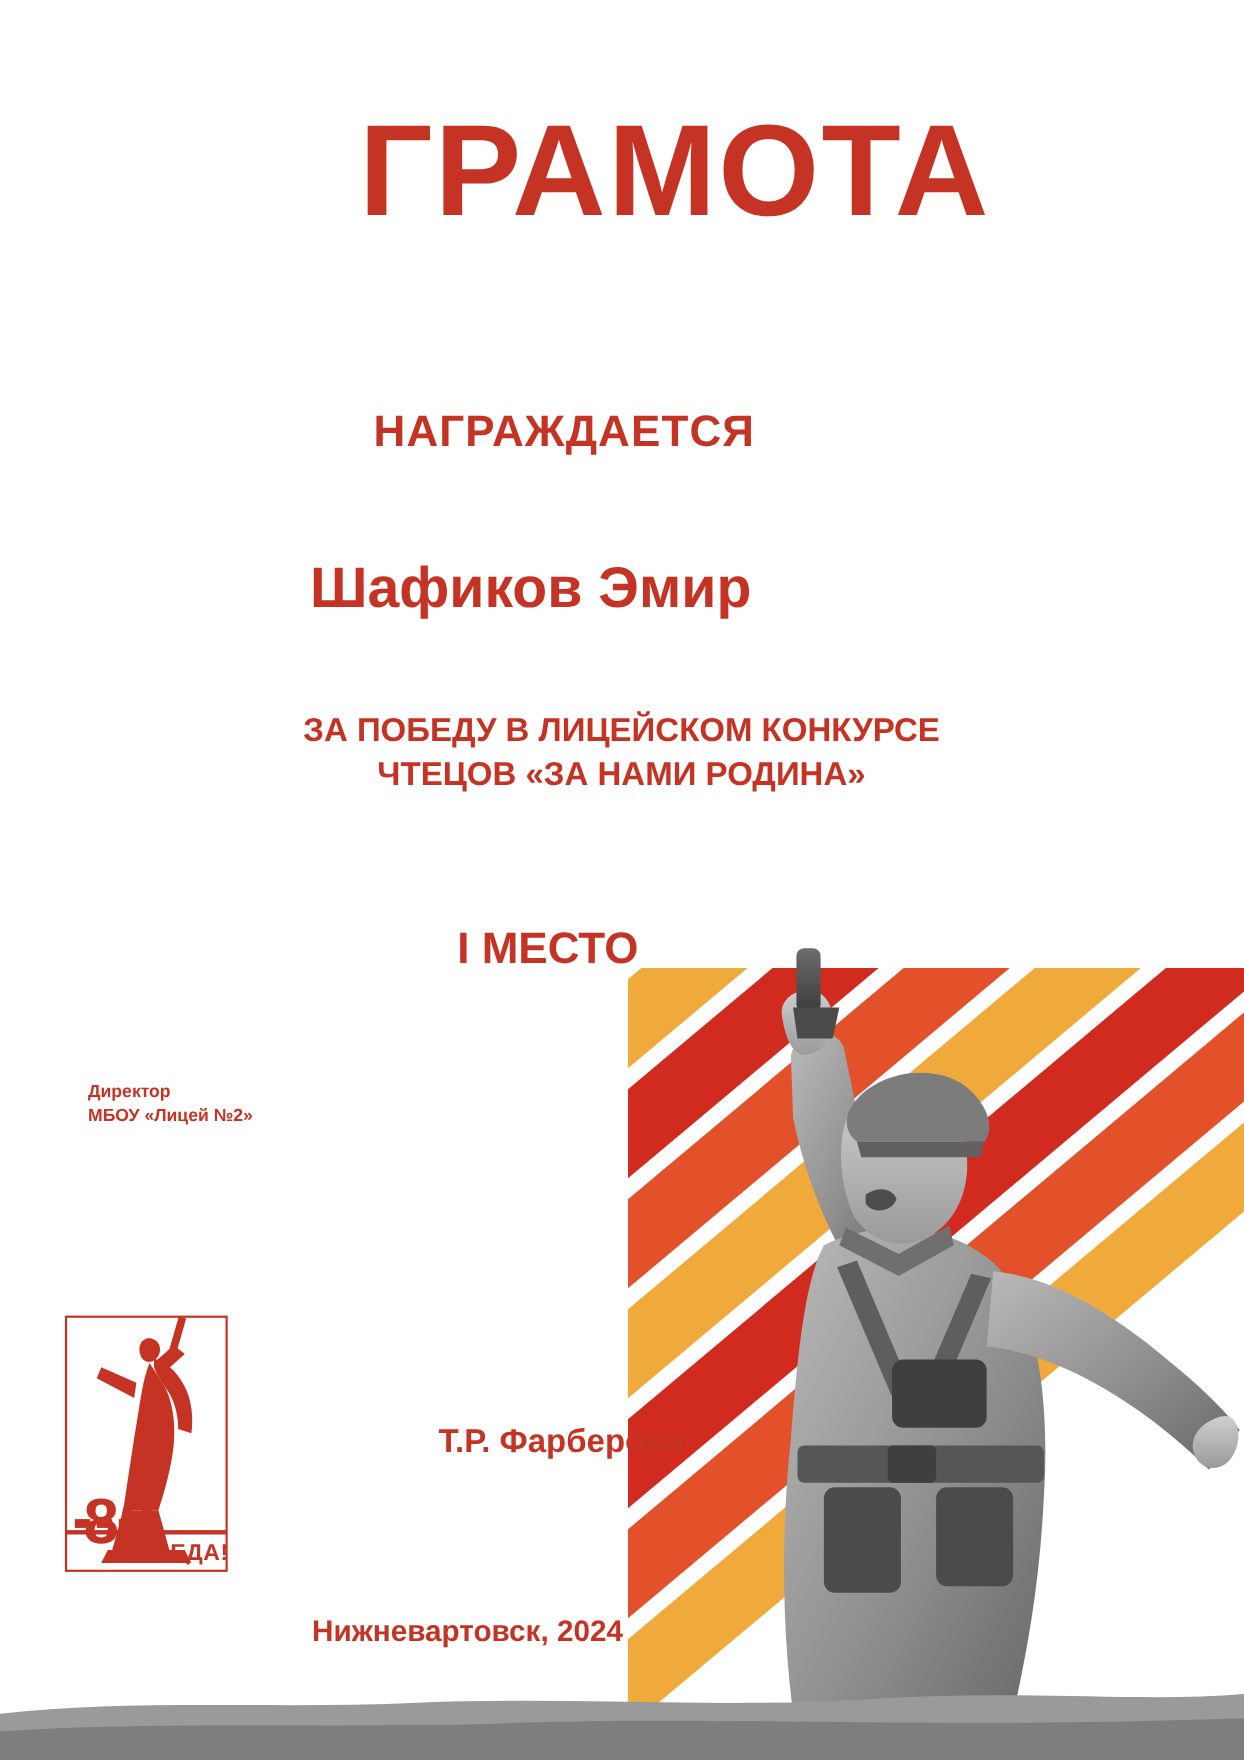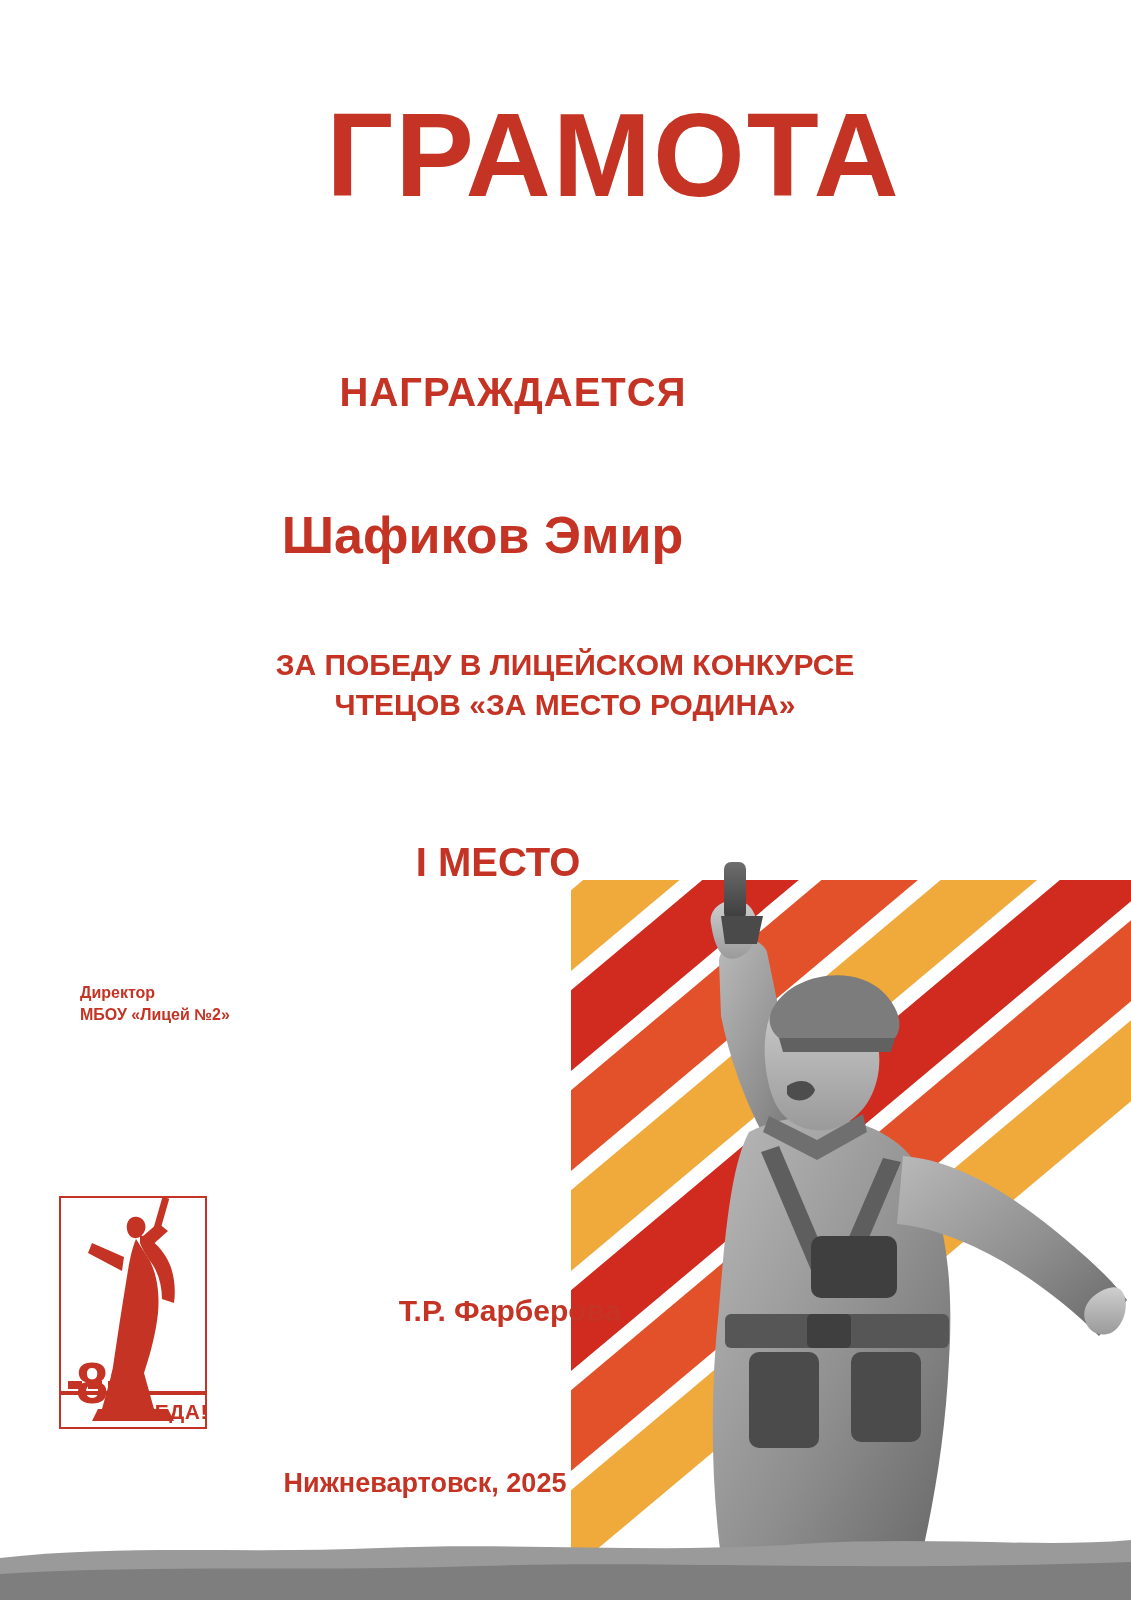--- a/index.html
+++ b/index.html
@@ -281,21 +281,21 @@
         <rect x="50" y="186" width="14" height="8"></rect>
       </g>
     </svg>
     <div class="caption">ПОБЕДА!</div>
   </div>
 
   <div class="content">
     <div class="title">ГРАМОТА</div>
     <div class="awarded-label">НАГРАЖДАЕТСЯ</div>
     <div class="recipient">Шафиков Эмир</div>
-    <div class="reason">ЗА ПОБЕДУ В ЛИЦЕЙСКОМ КОНКУРСЕ ЧТЕЦОВ «ЗА МЕСТО РОДИНА»</div>
+    <div class="reason">ЗА ПОБЕДУ В ЛИЦЕЙСКОМ КОНКУРСЕ ЧТЕЦОВ «ЗА НАМИ РОДИНА»</div>
     <div class="place">I МЕСТО</div>
     <div class="signer-role" style="white-space:pre-line;">Директор
 МБОУ «Лицей №2»</div>
     <div class="signer-name">Т.Р. Фарберова</div>
-    <div class="city-year">Нижневартовск, 2025</div>
+    <div class="city-year">Нижневартовск, 2024</div>
   </div>
 
 </div>
 
 </body></html>

